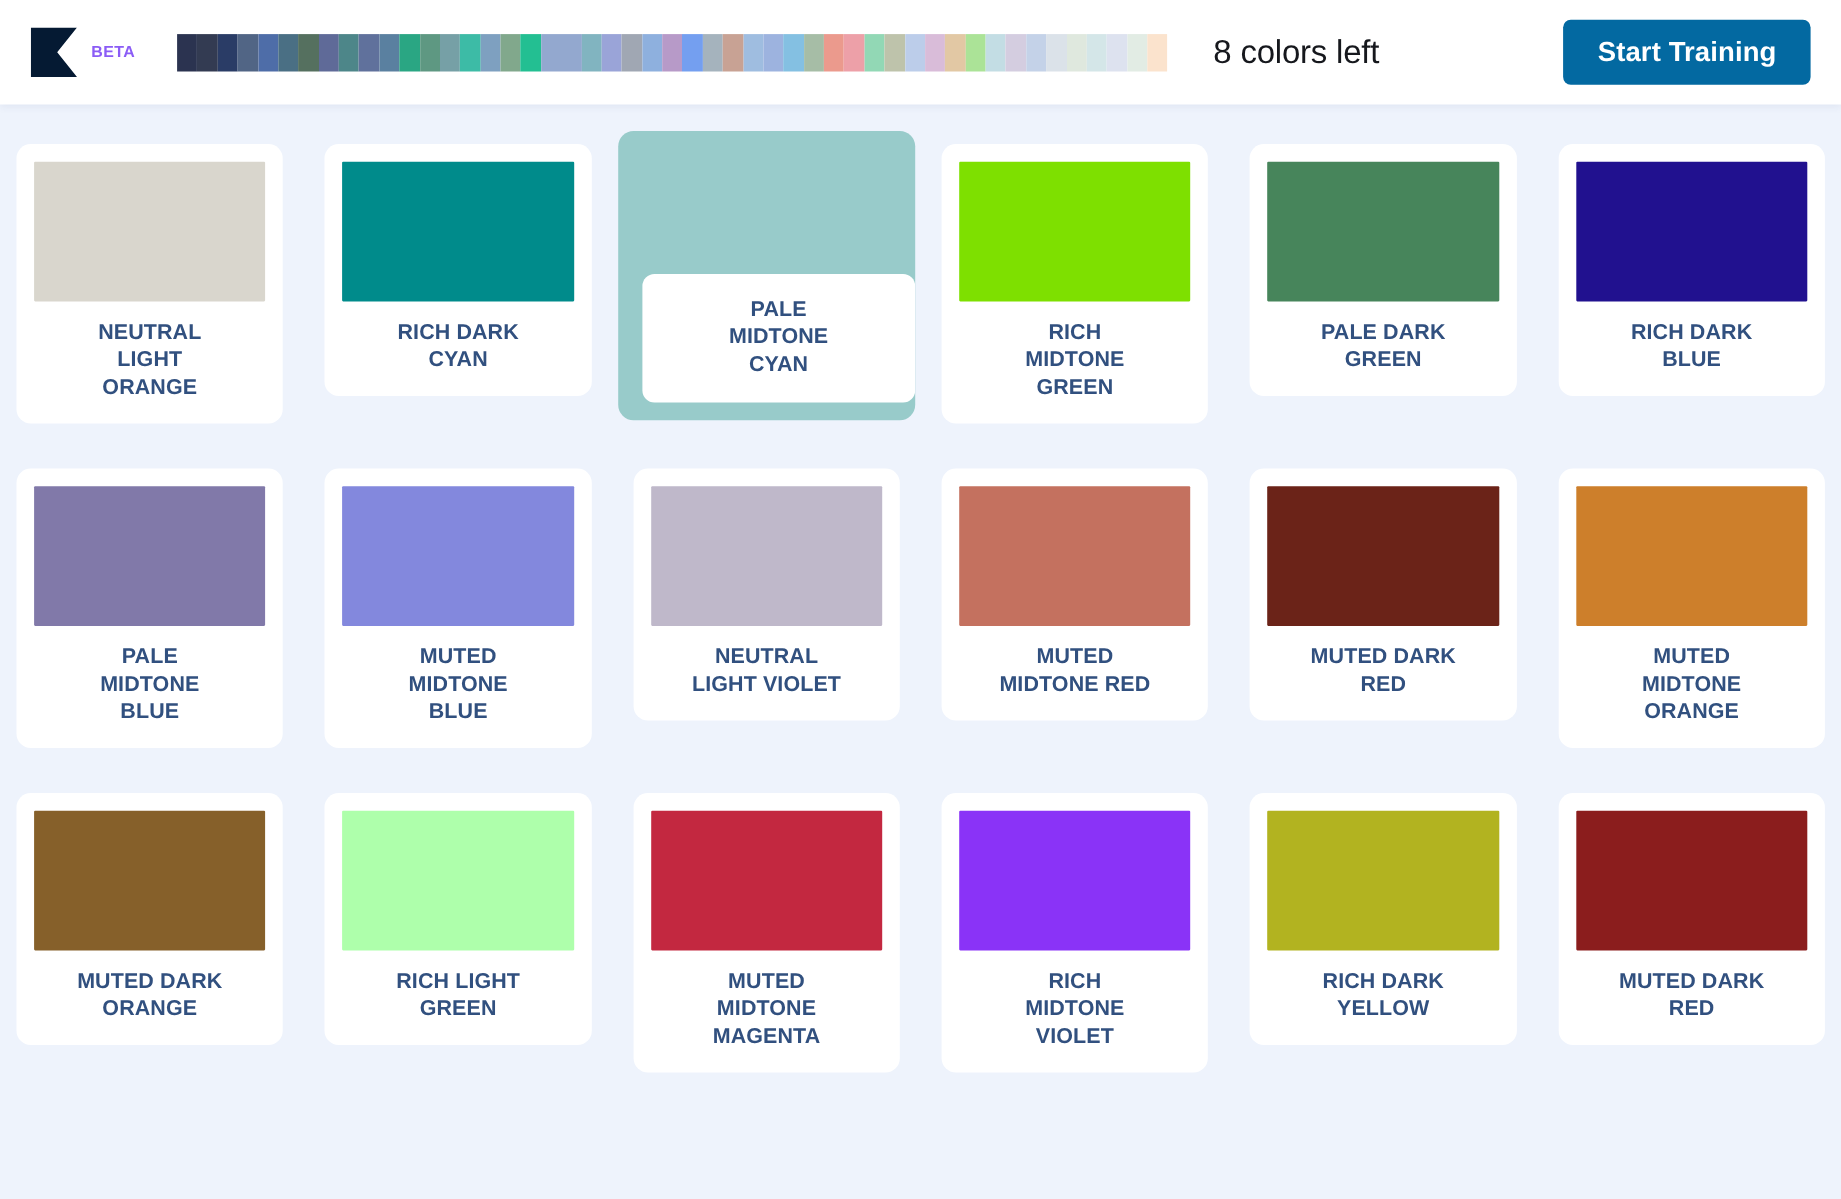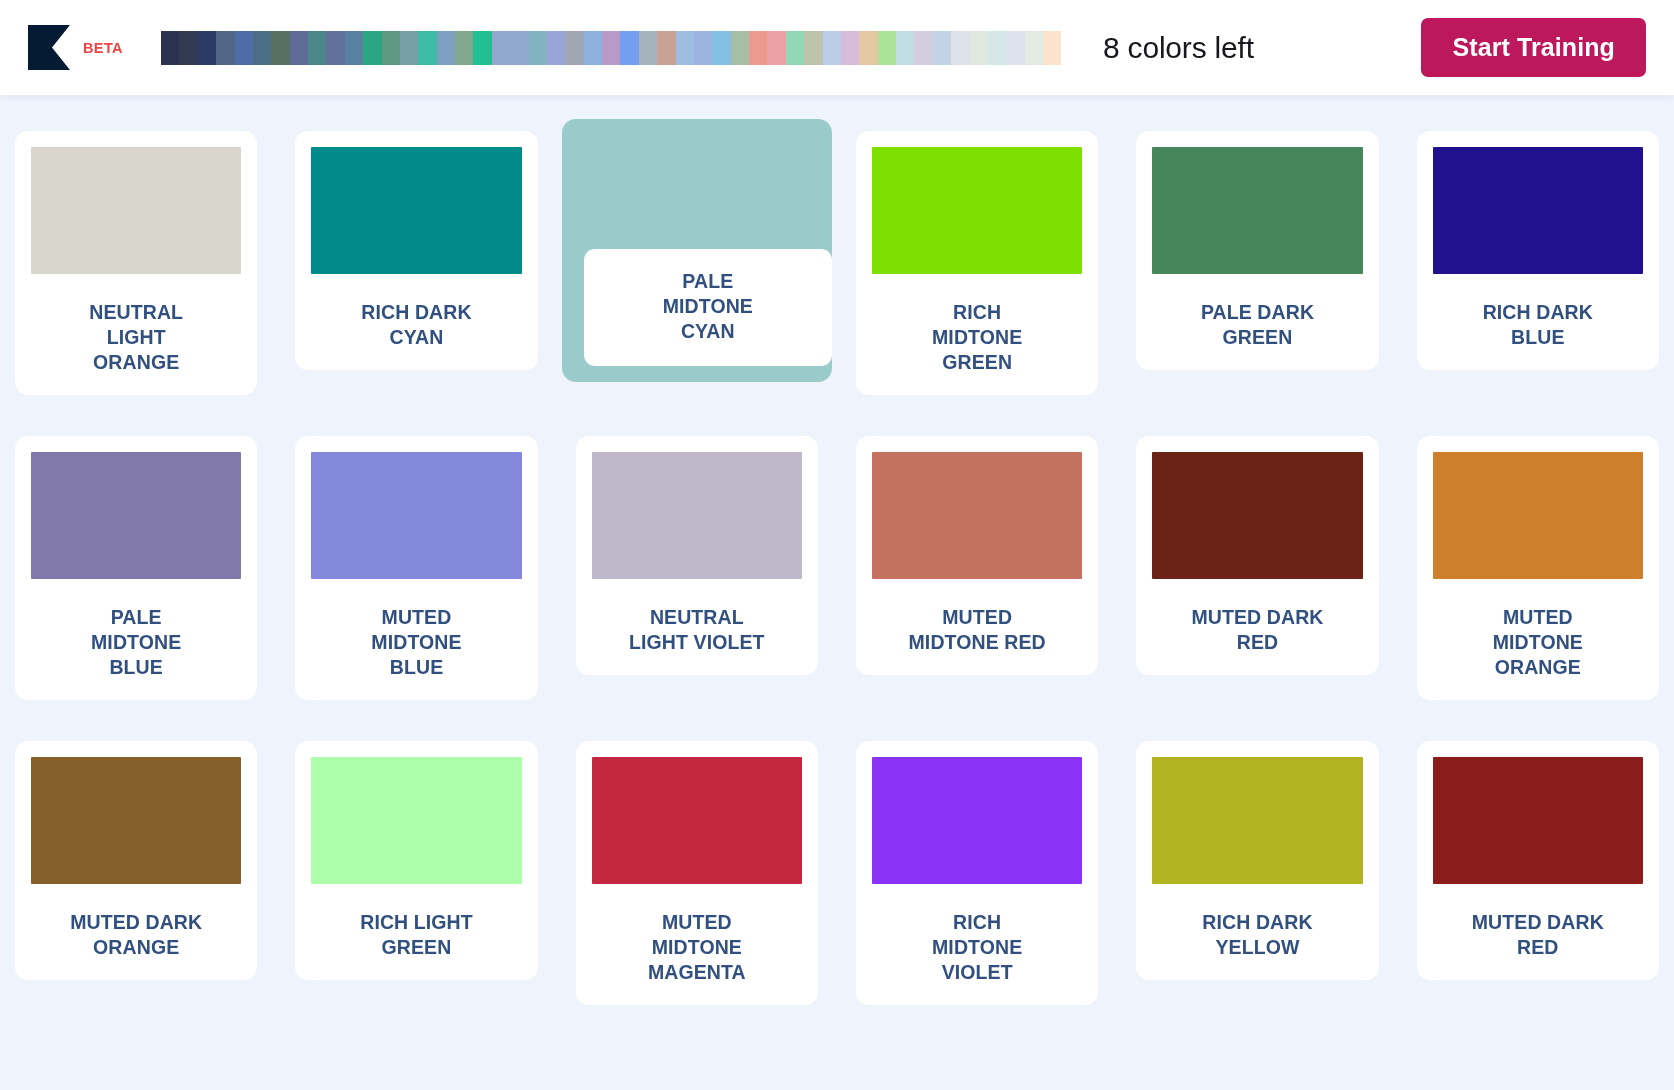--- a/index.html
+++ b/index.html
@@ -49,21 +49,21 @@
   }
 
   .swatch {
     width: 100%;
     height: 127px;
     border-radius: 1px;
     flex: none;
   }
 
   .card-label {
-    margin-top: 26px;
+    margin-top: 16px;
     text-align: center;
     font-family: "Liberation Sans Narrow", "Liberation Sans", "DejaVu Sans Condensed", sans-serif;
     font-weight: 700;
     font-size: 19.5px;
     line-height: 25px;
     letter-spacing: 0.1px;
     color: #31507f;
     text-transform: uppercase;
     white-space: pre-line;
   }
@@ -303,21 +303,21 @@
       </div>
     </div>
 </div>
 
 <div class="header">
 
   <div class="logo-wrap">
     <svg class="logo-mark" viewBox="0 0 42 45">
       <path id="logo-path" d="M0 0 H42 L24 22.5 L42 45 H0 Z" fill="#051a33"></path>
     </svg>
-    <span class="beta-tag" style="color: #ef4444;">BETA</span>
+    <span class="beta-tag" style="color: #8b5cf6;">BETA</span>
   </div>
 
   <div class="palette-strip" id="palette-strip">
       <i style="background: rgb(43, 51, 80);"></i>
       <i style="background: rgb(51, 59, 82);"></i>
       <i style="background: rgb(42, 60, 102);"></i>
       <i style="background: rgb(81, 101, 133);"></i>
       <i style="background: rgb(78, 109, 168);"></i>
       <i style="background: rgb(74, 111, 132);"></i>
       <i style="background: rgb(85, 112, 95);"></i>
@@ -362,14 +362,14 @@
       <i style="background: rgb(212, 230, 232);"></i>
       <i style="background: rgb(221, 226, 239);"></i>
       <i style="background: rgb(226, 236, 228);"></i>
       <i style="background: rgb(251, 227, 205);"></i>
     </div>
 
   <div class="counter">8 colors left</div>
 
   <div class="spacer"></div>
 
-  <button class="start-btn" style="background: #be185d;">Start Training</button>
+  <button class="start-btn" style="background: #0369a1;">Start Training</button>
 </div>
 
 </body></html>

